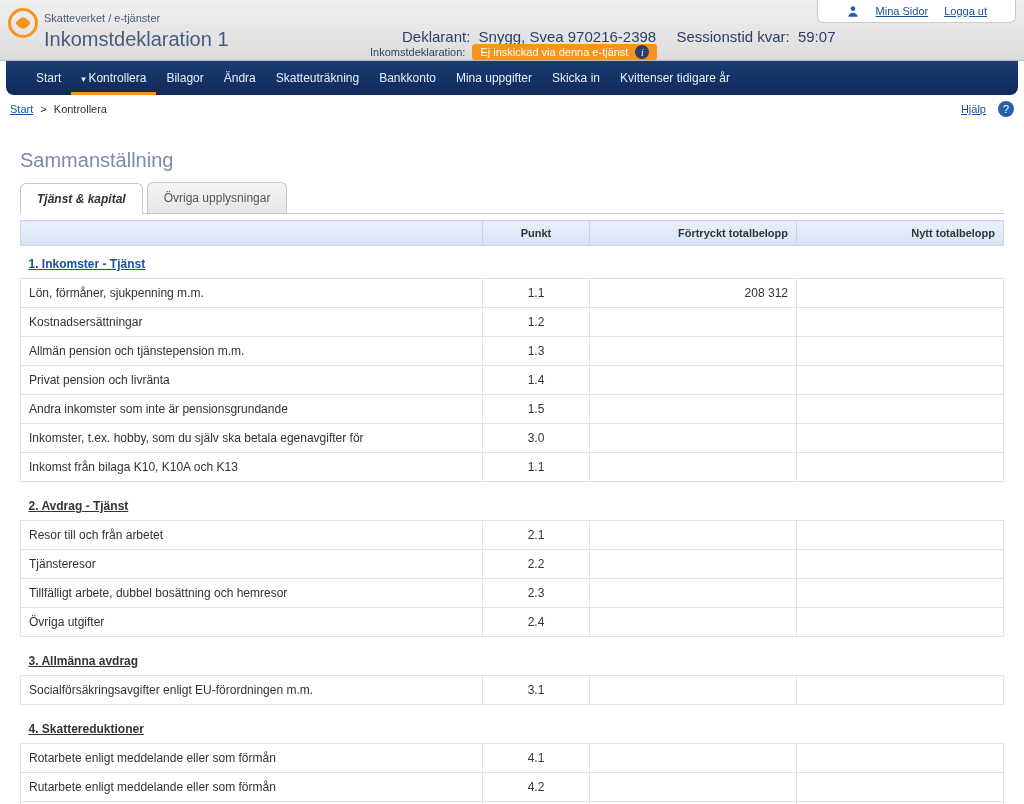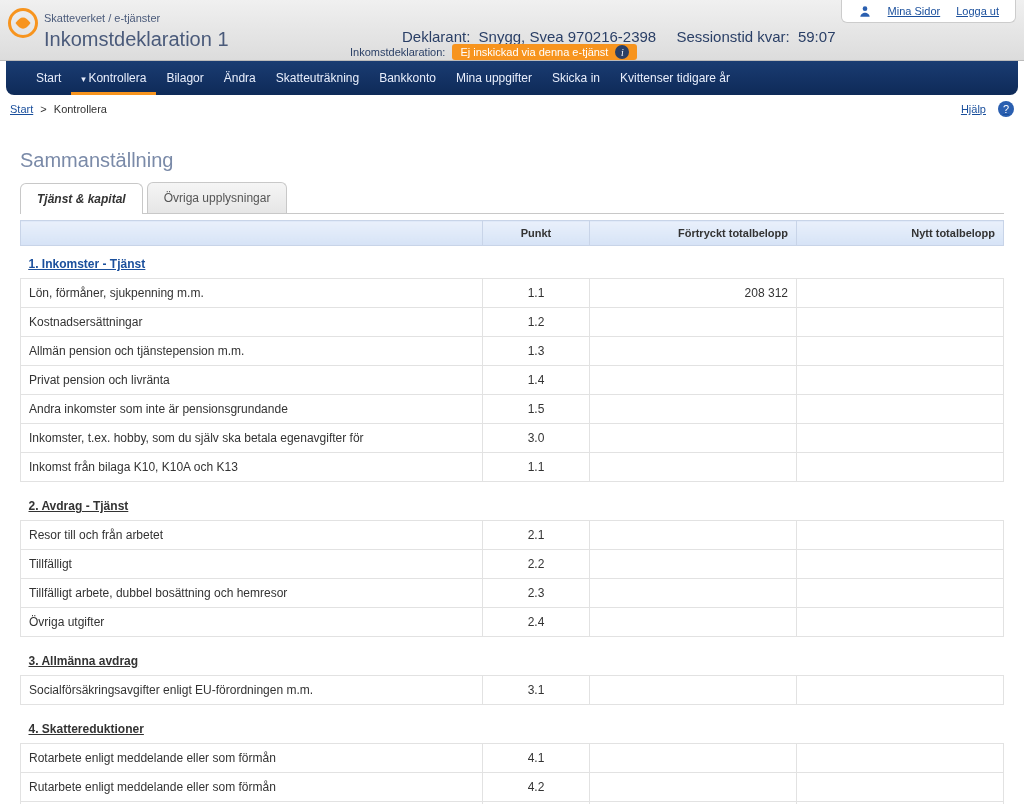--- a/index.html
+++ b/index.html
@@ -2,24 +2,24 @@
 <html><head>
 <meta charset="utf-8">
 <style>
   html,body{margin:0;padding:0;font-family:Verdana,Arial,sans-serif;font-size:12px;color:#333;background:#fff;}
   .page{width:1024px;}
   .topbar{position:relative;height:60px;background:linear-gradient(to bottom,#f0f0f0,#dcdcdc);border-bottom:1px solid #bbb;}
   .logo{position:absolute;left:8px;top:8px;width:30px;height:30px;}
   .agency{position:absolute;left:44px;top:12px;font-size:11px;color:#4a5a7a;}
   .apptitle{position:absolute;left:44px;top:28px;font-size:20px;color:#4a5a7a;font-weight:400;}
   .info{position:absolute;left:370px;top:28px;font-size:15px;color:#2a3f66;padding-left:32px;}
-  .info-line2{position:absolute;left:350px;top:44px;font-size:11px;color:#2a3f66;}
+  .info-line2{position:absolute;left:370px;top:44px;font-size:11px;color:#2a3f66;}
   .status-chip{display:inline-block;background:#f7941e;color:#fff;padding:1px 8px;border-radius:3px;margin-left:4px;}
   .info-icon{display:inline-flex;width:14px;height:14px;border-radius:50%;background:#2a3f66;color:#fff;font-size:10px;align-items:center;justify-content:center;margin-left:4px;font-style:italic;font-family:Georgia,serif;}
-  .user-area{position:absolute;right:8px;top:0;display:flex;align-items:center;gap:16px;background:#fff;border:1px solid #ccc;border-top:none;border-radius:0 0 6px 6px;padding:4px 16px;}
+  .user-area{position:absolute;right:8px;top:0;display:flex;align-items:center;gap:16px;background:#fff;border:1px solid #ccc;border-top:none;border-radius:0 0 6px 6px;padding:4px 28px;}
   .user-area a{color:#1a4f9c;text-decoration:underline;font-size:11px;}
   .user-icon{width:14px;height:14px;fill:#2a5fb0;}
   .navbar{background:linear-gradient(to bottom,#1a3c72,#0e2a58);padding:0 20px;border-radius:0 0 8px 8px;margin:0 6px;}
   .navbar ul{list-style:none;margin:0;padding:0;display:flex;}
   .navbar li{padding:10px 10px;color:#e8eefc;font-size:12px;cursor:pointer;}
   .navbar li.active{border-bottom:3px solid #f7941e;padding-bottom:7px;}
   .navbar li.caret::before{content:"▾ ";font-size:9px;}
   .crumb-row{display:flex;align-items:center;justify-content:space-between;padding:6px 10px;font-size:11px;}
   .crumb-row a{color:#1a4f9c;text-decoration:underline;}
   .help{display:flex;align-items:center;gap:12px;color:#1a4f9c;text-decoration:underline;}
@@ -169,21 +169,21 @@
           <tr class="section">
             <td colspan="4">2. Avdrag - Tjänst</td>
           </tr>
           <tr>
             <td class="indent">Resor till och från arbetet</td>
             <td class="pt">2.1</td>
             <td class="num"></td>
             <td class="num"></td>
           </tr>
           <tr>
-            <td class="indent">Tillfälligt</td>
+            <td class="indent">Tjänsteresor</td>
             <td class="pt">2.2</td>
             <td class="num"></td>
             <td class="num"></td>
           </tr>
           <tr>
             <td class="indent">Tillfälligt arbete, dubbel bosättning och hemresor</td>
             <td class="pt">2.3</td>
             <td class="num"></td>
             <td class="num"></td>
           </tr>

